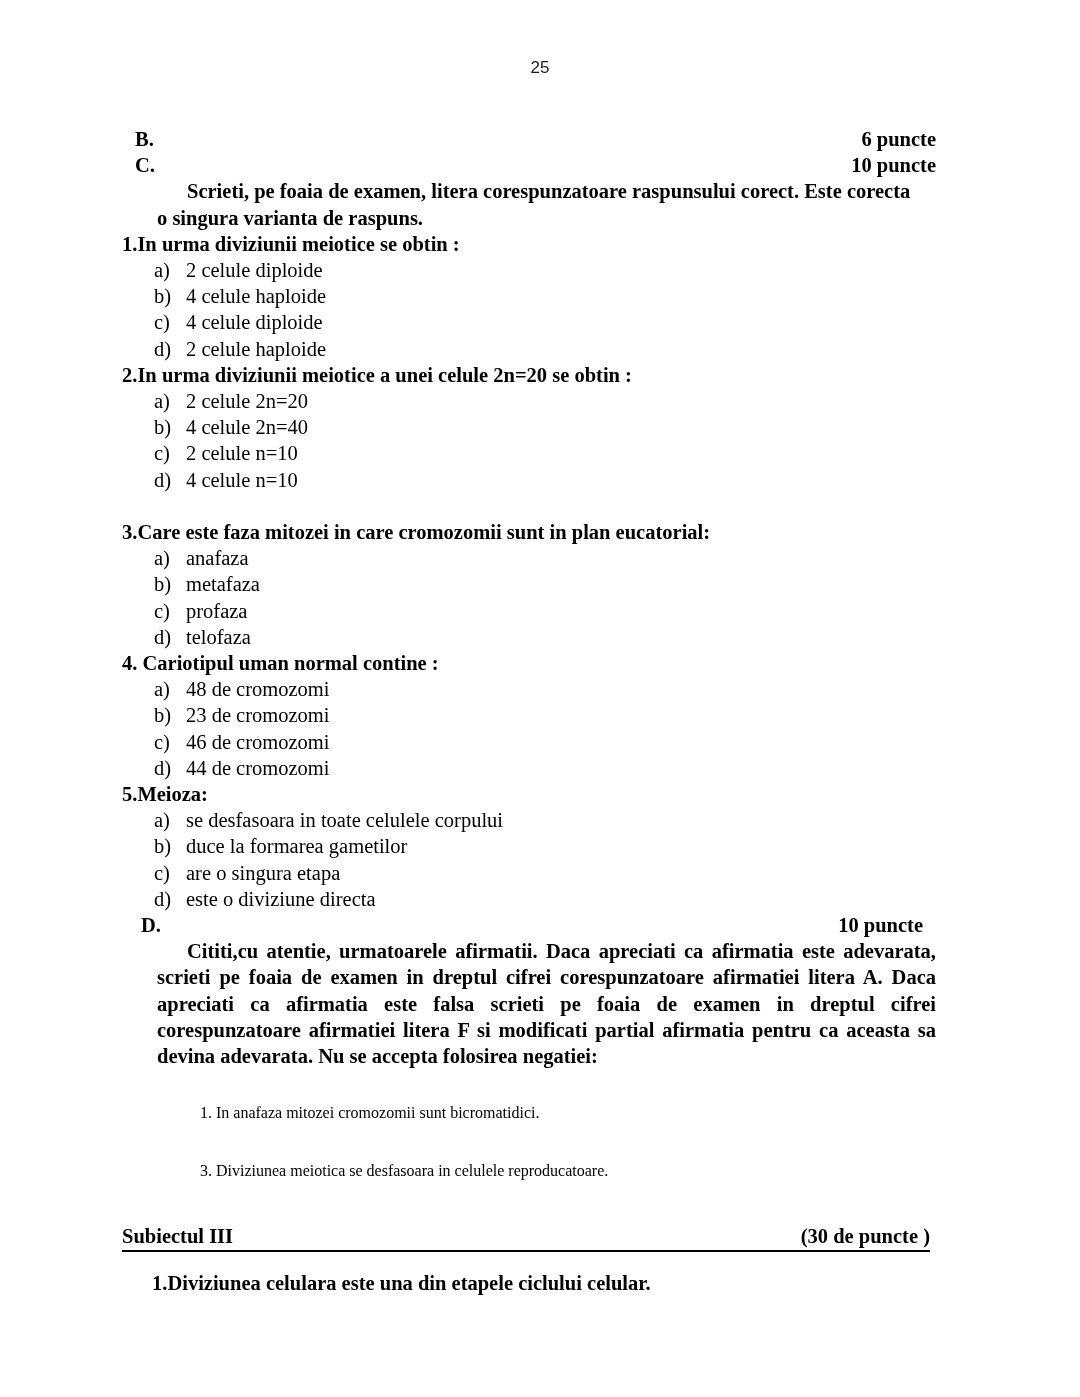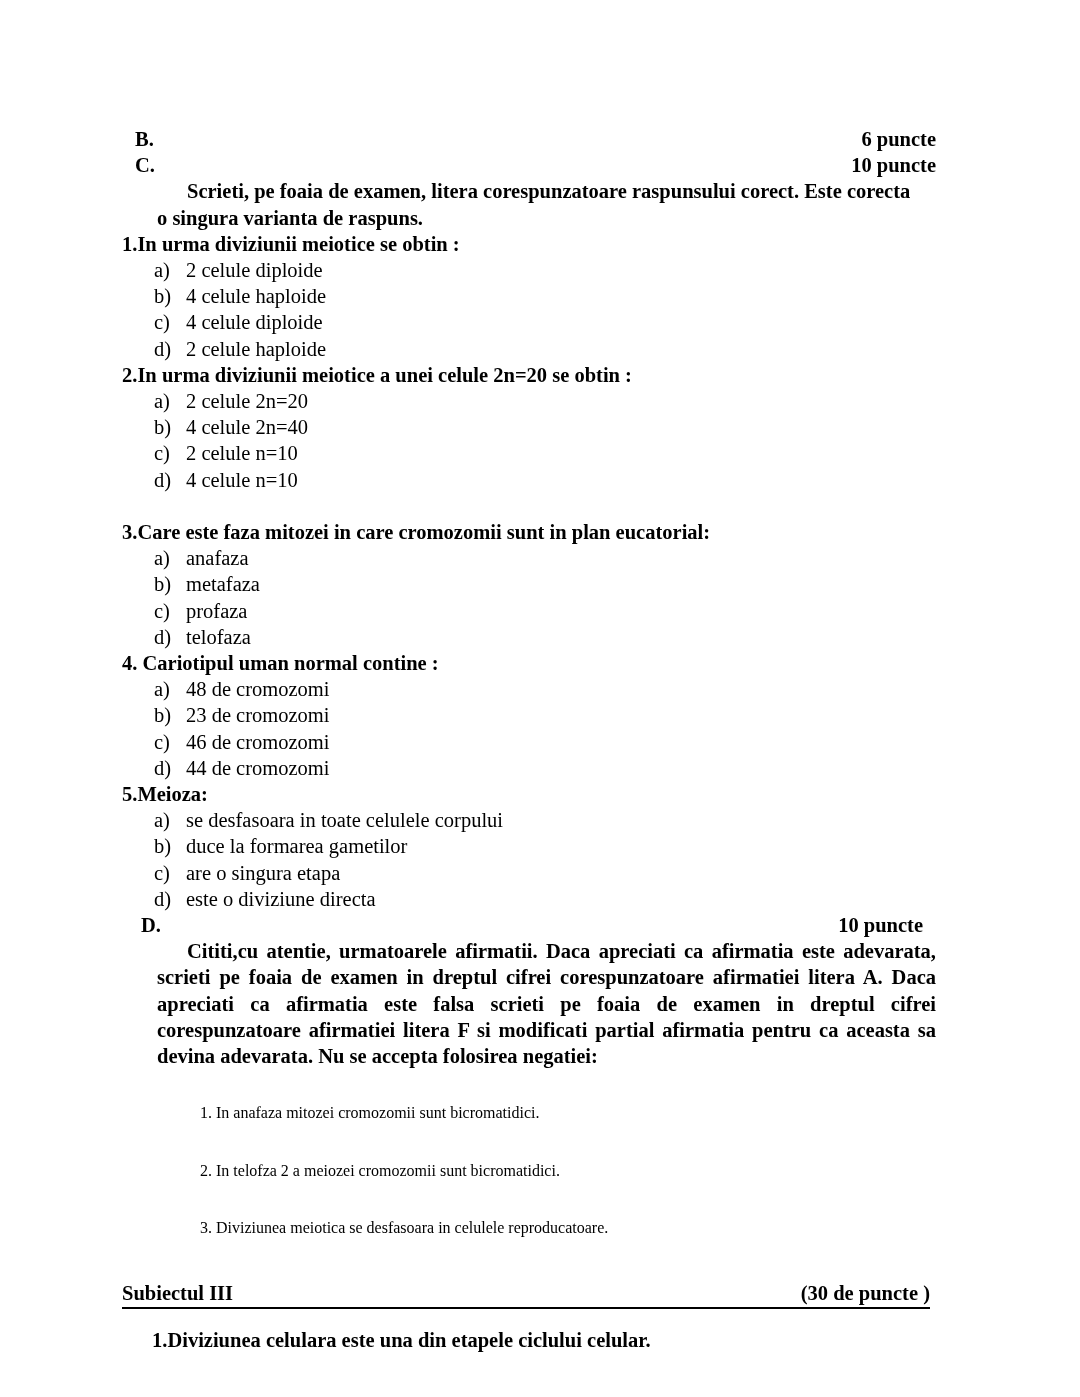--- a/index.html
+++ b/index.html
@@ -143,20 +143,21 @@
     white-space: nowrap;
     margin-left: 30px;
     padding-top: 18px;
   }
 </style>
 </head>
 <body>
 
 <div class="page">
 
+  <div class="page-number">25</div>
 
   <div class="body-wrap">
 
     <div class="section-head">
       <span class="sec-letter">B.</span>
       <span class="sec-points">6 puncte</span>
     </div>
 
     <div class="section-head">
       <span class="sec-letter">C.</span>
@@ -267,21 +268,20 @@
       </li>
     </ul>
 
     <div class="section-head indent-d">
       <span class="sec-letter">D.</span>
       <span class="sec-points">10 puncte</span>
     </div>
     <div class="para">Cititi,cu  atentie, urmatoarele afirmatii. Daca apreciati ca afirmatia este adevarata, scrieti pe foaia de examen in dreptul cifrei corespunzatoare afirmatiei litera A. Daca apreciati ca afirmatia este falsa scrieti pe foaia de examen in dreptul cifrei corespunzatoare afirmatiei litera F si modificati partial afirmatia pentru ca aceasta sa devina adevarata. Nu se accepta folosirea negatiei:</div>
 
     <div class="statement">1. In anafaza mitozei cromozomii sunt bicromatidici.</div>
-    <div class="statement">2. In telofza 2 a meiozei cromozomii sunt bicromatidici.</div>
     <div class="statement">3. Diviziunea meiotica se desfasoara in celulele reproducatoare.</div>
 
     <div class="gap"></div>
     <div class="gap-sm"></div>
 
     <div class="rule-head">
       <span>Subiectul III</span>
       <span>(30 de puncte )</span>
     </div>
     <div class="rule-sub">1.Diviziunea celulara este una din etapele ciclului celular.</div>

